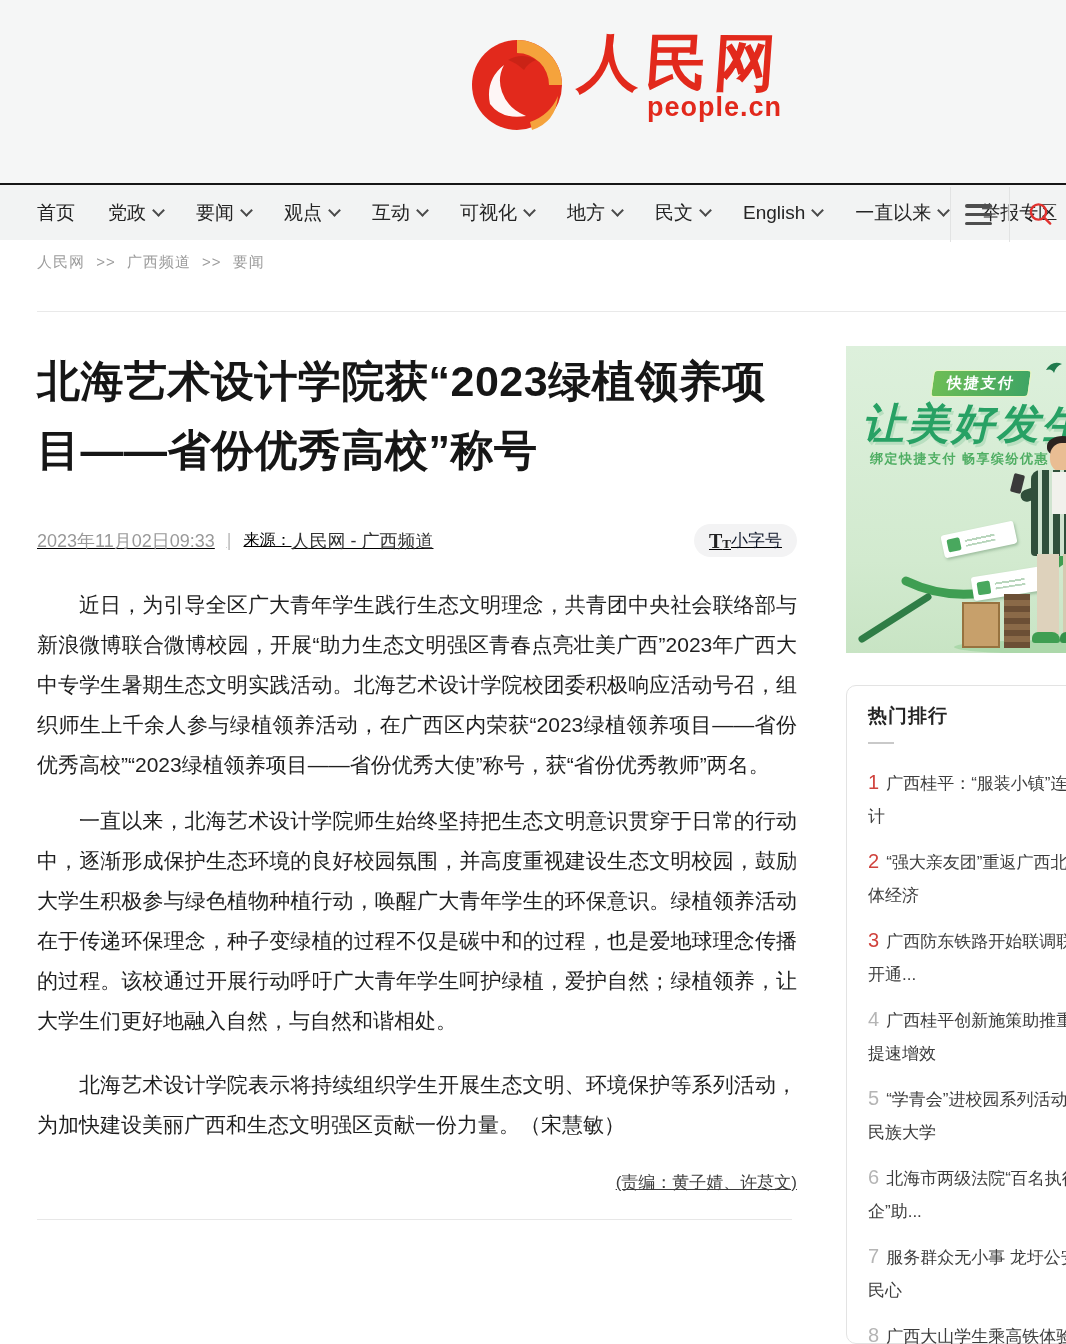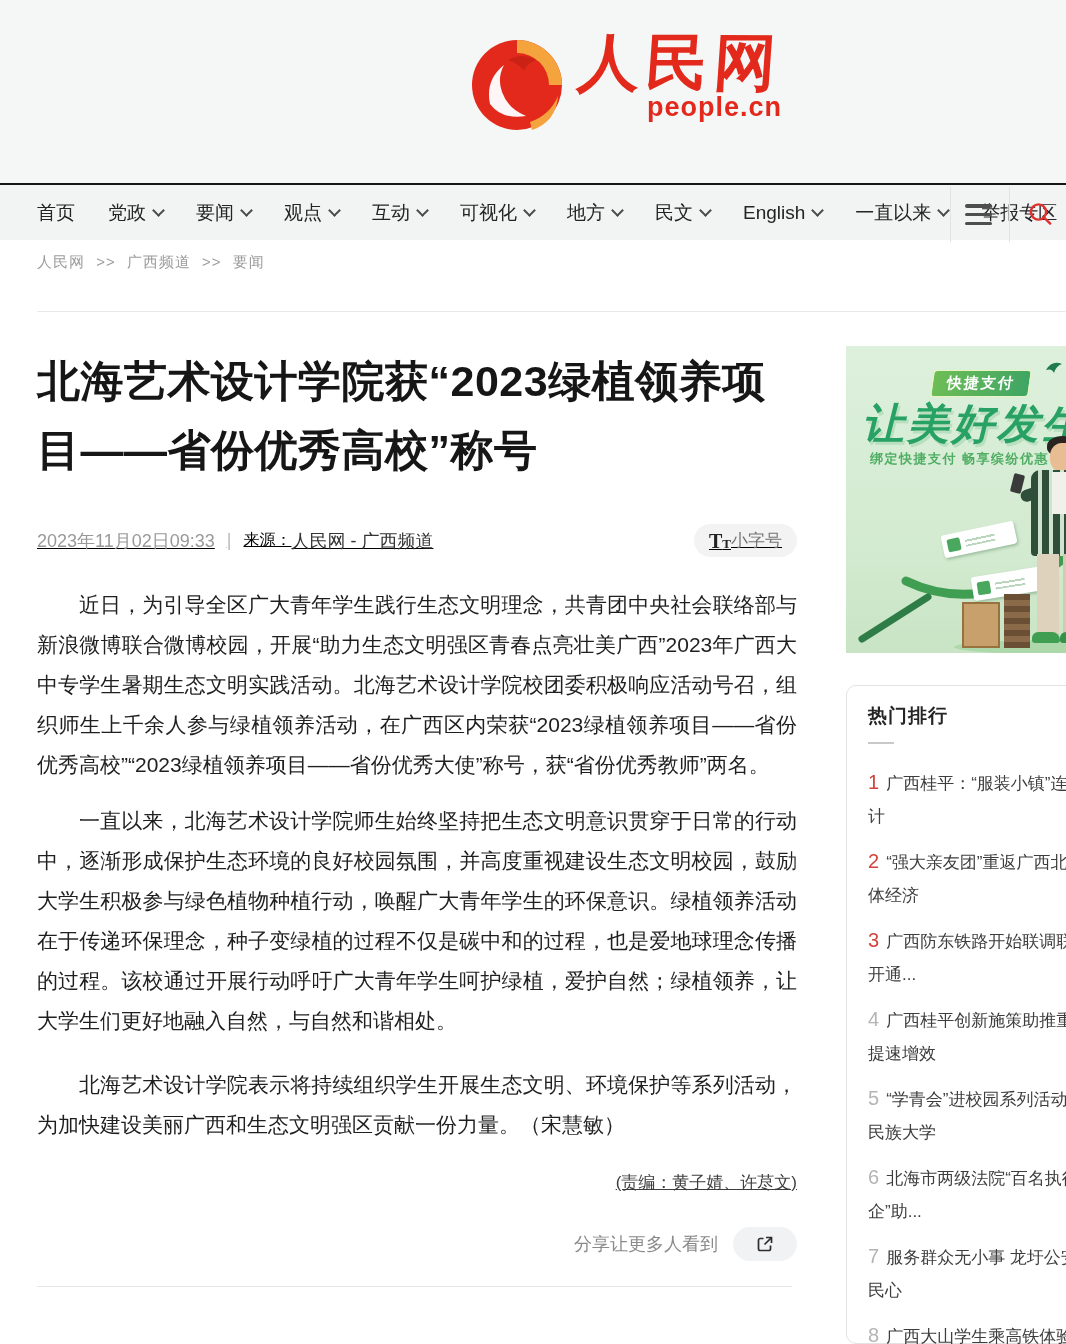--- a/index.html
+++ b/index.html
@@ -33,21 +33,21 @@
   .art-title{font-size:43px;line-height:69px;font-weight:700;color:#161616;margin:0;letter-spacing:0.5px;}
   .meta{margin-top:39px;display:flex;align-items:center;height:33px;text-decoration:underline;}
   .meta-date{font-size:18px;color:#999;}
   .meta-bar{font-size:18px;color:#bbb;margin:0 12px;}
   .meta-srclabel{font-size:16px;color:#000000;}
   .meta-src{font-size:18px;color:#333;text-decoration:none;cursor:pointer;}
   .fontsize-pill{margin-left:auto;height:33px;background:#f3f3f4;border-radius:17px;display:flex;align-items:center;padding:0 15px;gap:0;cursor:pointer;}
   .tt-icon{font-family:"Liberation Serif",serif;font-weight:700;color:#222;line-height:1;}
   .tt-big{font-size:20px;}
   .tt-small{font-size:13px;}
-  .fontsize-label{font-size:17px;color:#737373;}
+  .fontsize-label{font-size:17px;color:#0f172a;}
   .para{font-size:21px;line-height:40px;color:#1f1f1f;text-align:justify;text-indent:42px;margin:0;}
   .p1{margin-top:28px;}
   .p2{margin-top:16px;}
   .p3{margin-top:24px;}
   .editor{margin-top:26px;text-align:right;font-size:17px;color:#3d3d3d;text-decoration:underline;}
   .share-row{margin-top:33px;display:flex;justify-content:flex-end;align-items:center;gap:15px;}
   .share-label{font-size:18px;color:#8a8a8a;}
   .share-btn{width:64px;height:34px;border-radius:17px;background:#f1f2f3;display:flex;align-items:center;justify-content:center;cursor:pointer;}
   .rule-bottom{margin-top:25px;border-top:1px solid #e7e7e7;width:755px;}
 
@@ -191,30 +191,20 @@
         <span class="fontsize-label">小字号</span>
       </span>
     </div>
 
     <p class="para p1">近日，为引导全区广大青年学生践行生态文明理念，共青团中央社会联络部与新浪微博联合微博校园，开展“助力生态文明强区青春点亮壮美广西”2023年广西大中专学生暑期生态文明实践活动。北海艺术设计学院校团委积极响应活动号召，组织师生上千余人参与绿植领养活动，在广西区内荣获“2023绿植领养项目——省份优秀高校”“2023绿植领养项目——省份优秀大使”称号，获“省份优秀教师”两名。</p>
     <p class="para p2">一直以来，北海艺术设计学院师生始终坚持把生态文明意识贯穿于日常的行动中，逐渐形成保护生态环境的良好校园氛围，并高度重视建设生态文明校园，鼓励大学生积极参与绿色植物种植行动，唤醒广大青年学生的环保意识。绿植领养活动在于传递环保理念，种子变绿植的过程不仅是碳中和的过程，也是爱地球理念传播的过程。该校通过开展行动呼吁广大青年学生呵护绿植，爱护自然；绿植领养，让大学生们更好地融入自然，与自然和谐相处。</p>
     <p class="para p3">北海艺术设计学院表示将持续组织学生开展生态文明、环境保护等系列活动，为加快建设美丽广西和生态文明强区贡献一份力量。（宋慧敏）</p>
 
     <div class="editor">(责编：黄子婧、许荩文)</div>
 
-    <div class="share-row">
-      <span class="share-label">分享让更多人看到</span>
-      <span class="share-btn">
-        <svg width="18" height="18" viewBox="0 0 18 18" fill="none" stroke="#2d2d2d" stroke-width="1.7">
-          <path d="M7.5 3.5 H4.2 A1.7 1.7 0 0 0 2.5 5.2 V13.8 A1.7 1.7 0 0 0 4.2 15.5 H12.8 A1.7 1.7 0 0 0 14.5 13.8 V10.5"></path>
-          <path d="M10 2.5 H15.5 V8"></path>
-          <path d="M15.2 2.8 L8.5 9.5"></path>
-        </svg>
-      </span>
-    </div>
 
     <div class="rule-bottom"></div>
   </div>
 
   <div class="ad">
     <span>
       <svg width="312" height="307" viewBox="0 0 312 307" style="position:absolute;left:0;top:0;">
         <path d="M60 235 C120 264 192 242 236 196" stroke="#3f9e52" stroke-width="9" fill="none" stroke-linecap="round"></path>
         <path d="M226 152 C256 122 288 108 318 104" stroke="#3f9e52" stroke-width="9" fill="none" stroke-linecap="round"></path>
         <path d="M16 293 L82 251" stroke="#2f7d46" stroke-width="7" stroke-linecap="round"></path>

